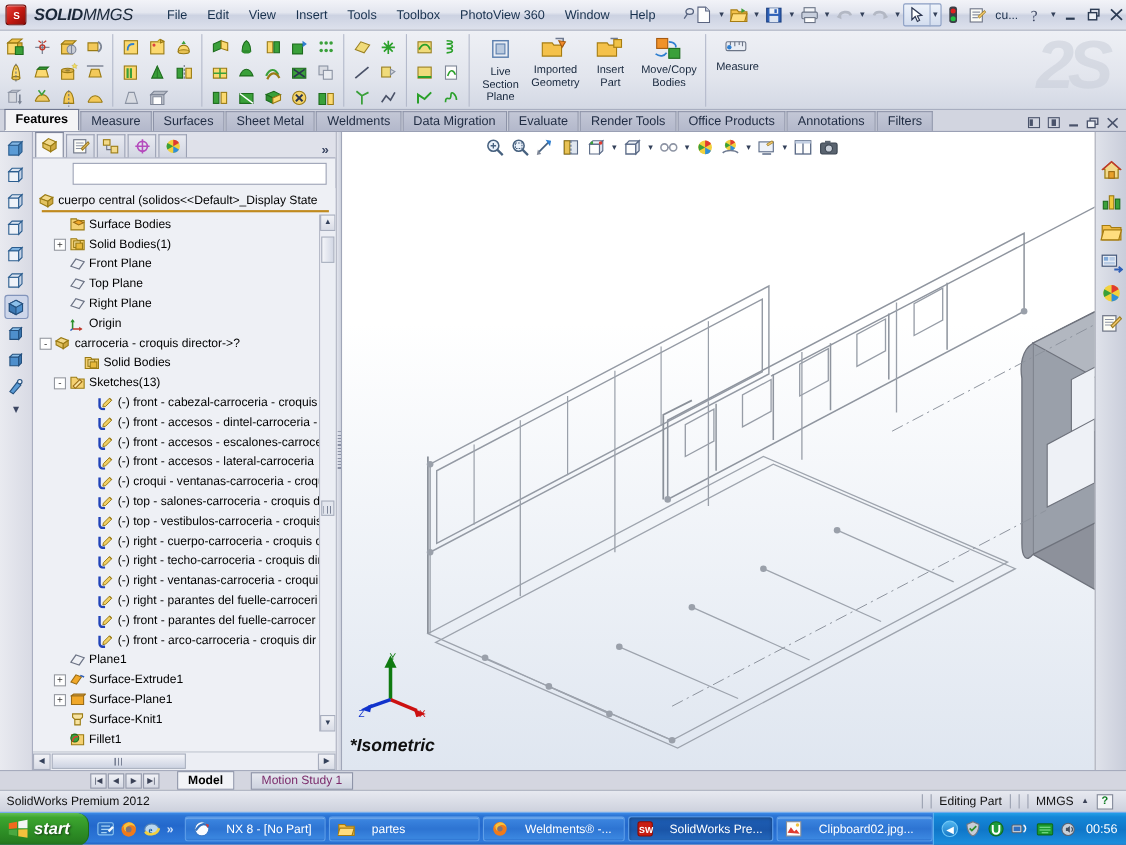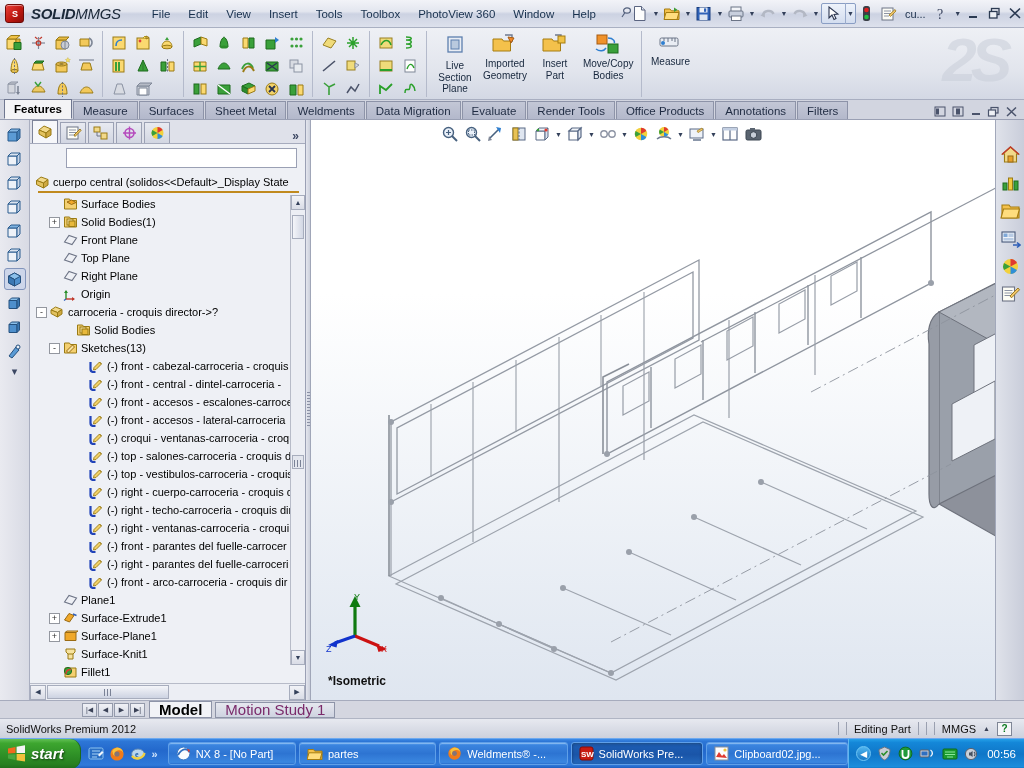--- a/index.html
+++ b/index.html
@@ -117,38 +117,38 @@
               border-right:1px solid #a0a6b8; display:flex; align-items:center; justify-content:center; }
   .split-grip { width:3px; height:36px; background:repeating-linear-gradient(to bottom,#8a90a4 0 1px,transparent 1px 3px); }
 
   
   .viewport { flex:1; position:relative; background:linear-gradient(to bottom,#ffffff 0%,#ffffff 30%,#dfe6f0 100%);
               overflow:hidden; }
   .vtoolbar { position:absolute; top:2px; left:128px; height:24px; display:flex; align-items:center;
               background:transparent; gap:1px; }
   .vti { width:22px; height:22px; display:flex; align-items:center; justify-content:center; }
   .vcaret { width:9px; font-size:7px; color:#33405a; text-align:center; }
-  .iso-label { position:absolute; left:17px; bottom:12px; font-size:12px; font-weight:bold; color:#101010; }
+  .iso-label { position:absolute; left:7px; bottom:12px; font-size:16px; font-weight:bold; color:#101010;font-style:italic; }
   .triad { position:absolute; left:14px; bottom:48px; }
 
   
   .taskpane { width:29px; background:linear-gradient(to right,#dfe2ea,#c9cdda);
               border-left:1px solid #a2a8ba; display:flex; flex-direction:column; align-items:center;
               padding-top:22px; gap:3px; }
   .tpi { width:25px; height:25px; display:flex; align-items:center; justify-content:center;
          border:1px solid transparent; }
 
   
   .modelbar { height:18px; background:#d4d6e0; border-top:1px solid #a6abbd;
               display:flex; align-items:center; padding-left:82px; }
   .navbtn { width:15px; height:14px; border:1px solid #949aab;
             background:linear-gradient(to bottom,#f0f1f6,#d5d9e4); display:flex;
             align-items:center; justify-content:center; font-size:7px; color:#3b4considered; margin-right:1px; color:#3b4257;}
-  .mtab { height:16px; padding:0 9px; display:flex; align-items:center; font-size:15px;
-          border:1px solid #8e94a8; margin-left:3px;
+  .mtab { height:16px; padding:0 9px; display:flex; align-items:center; font-size:11px;
+          border:1px solid #8e94a8; margin-left:15px;
           background:linear-gradient(to bottom,#e6e8ef,#ced3e0); }
   .mtab.active { background:#f2f3f7; font-weight:bold; height:17px; }
   .mtab.pink { color:#7a2a6a; }
   .statusbar { height:20px; background:linear-gradient(to bottom,#e7e9f0,#cdd1dd);
                border-top:1px solid #b0b5c4; display:flex; align-items:center;
                font-size:11px; color:#101010; padding:0 6px; }
   .st-right { margin-left:auto; display:flex; align-items:center; gap:7px; padding-right:6px;}
   .st-sep { width:1px; height:13px; background:#9aa0b0; }
   .qmark { width:15px; height:14px; border:1px solid #7f8696; background:#f4f5f8;
            display:flex; align-items:center; justify-content:center;
@@ -161,21 +161,21 @@
   .startbtn { height:30px; padding:0 16px 0 7px; display:flex; align-items:center; gap:5px;
               background:linear-gradient(to bottom,#62c055 0%,#3da62f 14%,#2e8f26 55%,#277f20 85%,#1f6b1a 100%);
               border-right:1px solid #1e6a19;
               border-radius:0 11px 11px 0; }
   .start-txt { font-size:15px; font-style:italic; font-weight:bold; color:#fff;
                text-shadow:1px 1px 2px rgba(0,0,0,.55); }
   .qlaunch { display:flex; align-items:center; gap:4px; padding:0 5px 0 7px; height:30px; }
   .ql-i { width:17px; height:17px; display:flex; align-items:center; justify-content:center; }
   .ql-more { color:#cfe3fb; font-size:11px; font-weight:bold; margin-left:1px; }
   .tasks { display:flex; align-items:center; gap:3px; padding-left:5px; flex:1; overflow:hidden; }
-  .tk { height:23px; display:flex; align-items:center; gap:5px; padding:0 7px; min-width:0;
+  .tk { height:23px; display:flex; align-items:center; gap:15px; padding:0 7px; min-width:0;
         background:linear-gradient(to bottom,#59a0ed 0%,#3a83de 12%,#2d74d2 50%,#3b87e0 92%,#2a6fcd 100%);
         border:1px solid #5f9fe8; border-radius:3px; color:#fff; font-size:11px;
         box-shadow:inset 0 1px 0 rgba(255,255,255,.28); white-space:nowrap; }
   .tk.active { background:linear-gradient(to bottom,#2a6ec4 0%,#1d5cb2 12%,#1a55a8 55%,#2569bd 100%);
                box-shadow:inset 0 1px 3px rgba(0,0,0,.38); }
   .tray { display:flex; align-items:center; gap:6px; height:30px; padding:0 8px 0 7px;
           background:linear-gradient(to bottom,#25a0e8 0%,#1487d8 12%,#0f76c8 50%,#1b8ddc 92%,#0e6cba 100%);
           border-left:1px solid #5fb6f0; }
   .tray-arrow { width:15px; height:15px; border-radius:50%;
                 background:linear-gradient(to bottom,#4fb5ef,#1878c6);
@@ -991,21 +991,21 @@
             <div class="trow">
               <span class="spacer" style="width: 43px;"></span>
               <span class="spacer" style="width: 13px;"></span>
               <span class="ticon">
                 <svg width="15" height="14" viewBox="0 0 15 14">
                   <path d="M1.5 3 v7 a3 3 0 0 0 3 3 h2" fill="none" stroke="#2143b8" stroke-width="2.2"></path>
                   <path d="M5 8.5 L10.5 3 L12.5 5 L7 10.5 L4.5 11z" fill="#f2d066" stroke="#9a7b14" stroke-width=".9"></path>
                   <path d="M10.5 3 L12.5 5" stroke="#9a7b14"></path>
                 </svg>
               </span>
-              <span>(-) front - central - dintel-carroceria -</span>
+              <span>(-) front - accesos - dintel-carroceria -</span>
             </div>
             <div class="trow">
               <span class="spacer" style="width: 43px;"></span>
               <span class="spacer" style="width: 13px;"></span>
               <span class="ticon">
                 <svg width="15" height="14" viewBox="0 0 15 14">
                   <path d="M1.5 3 v7 a3 3 0 0 0 3 3 h2" fill="none" stroke="#2143b8" stroke-width="2.2"></path>
                   <path d="M5 8.5 L10.5 3 L12.5 5 L7 10.5 L4.5 11z" fill="#f2d066" stroke="#9a7b14" stroke-width=".9"></path>
                   <path d="M10.5 3 L12.5 5" stroke="#9a7b14"></path>
                 </svg>
@@ -1099,33 +1099,33 @@
             <div class="trow">
               <span class="spacer" style="width: 43px;"></span>
               <span class="spacer" style="width: 13px;"></span>
               <span class="ticon">
                 <svg width="15" height="14" viewBox="0 0 15 14">
                   <path d="M1.5 3 v7 a3 3 0 0 0 3 3 h2" fill="none" stroke="#2143b8" stroke-width="2.2"></path>
                   <path d="M5 8.5 L10.5 3 L12.5 5 L7 10.5 L4.5 11z" fill="#f2d066" stroke="#9a7b14" stroke-width=".9"></path>
                   <path d="M10.5 3 L12.5 5" stroke="#9a7b14"></path>
                 </svg>
               </span>
-              <span>(-) front - parantes del fuelle-carrocer</span>
+              <span>(-) right - parantes del fuelle-carroceri</span>
             </div>
             <div class="trow">
               <span class="spacer" style="width: 43px;"></span>
               <span class="spacer" style="width: 13px;"></span>
               <span class="ticon">
                 <svg width="15" height="14" viewBox="0 0 15 14">
                   <path d="M1.5 3 v7 a3 3 0 0 0 3 3 h2" fill="none" stroke="#2143b8" stroke-width="2.2"></path>
                   <path d="M5 8.5 L10.5 3 L12.5 5 L7 10.5 L4.5 11z" fill="#f2d066" stroke="#9a7b14" stroke-width=".9"></path>
                   <path d="M10.5 3 L12.5 5" stroke="#9a7b14"></path>
                 </svg>
               </span>
-              <span>(-) right - parantes del fuelle-carroceri</span>
+              <span>(-) front - parantes del fuelle-carrocer</span>
             </div>
             <div class="trow">
               <span class="spacer" style="width: 43px;"></span>
               <span class="spacer" style="width: 13px;"></span>
               <span class="ticon">
                 <svg width="15" height="14" viewBox="0 0 15 14">
                   <path d="M1.5 3 v7 a3 3 0 0 0 3 3 h2" fill="none" stroke="#2143b8" stroke-width="2.2"></path>
                   <path d="M5 8.5 L10.5 3 L12.5 5 L7 10.5 L4.5 11z" fill="#f2d066" stroke="#9a7b14" stroke-width=".9"></path>
                   <path d="M10.5 3 L12.5 5" stroke="#9a7b14"></path>
                 </svg>

